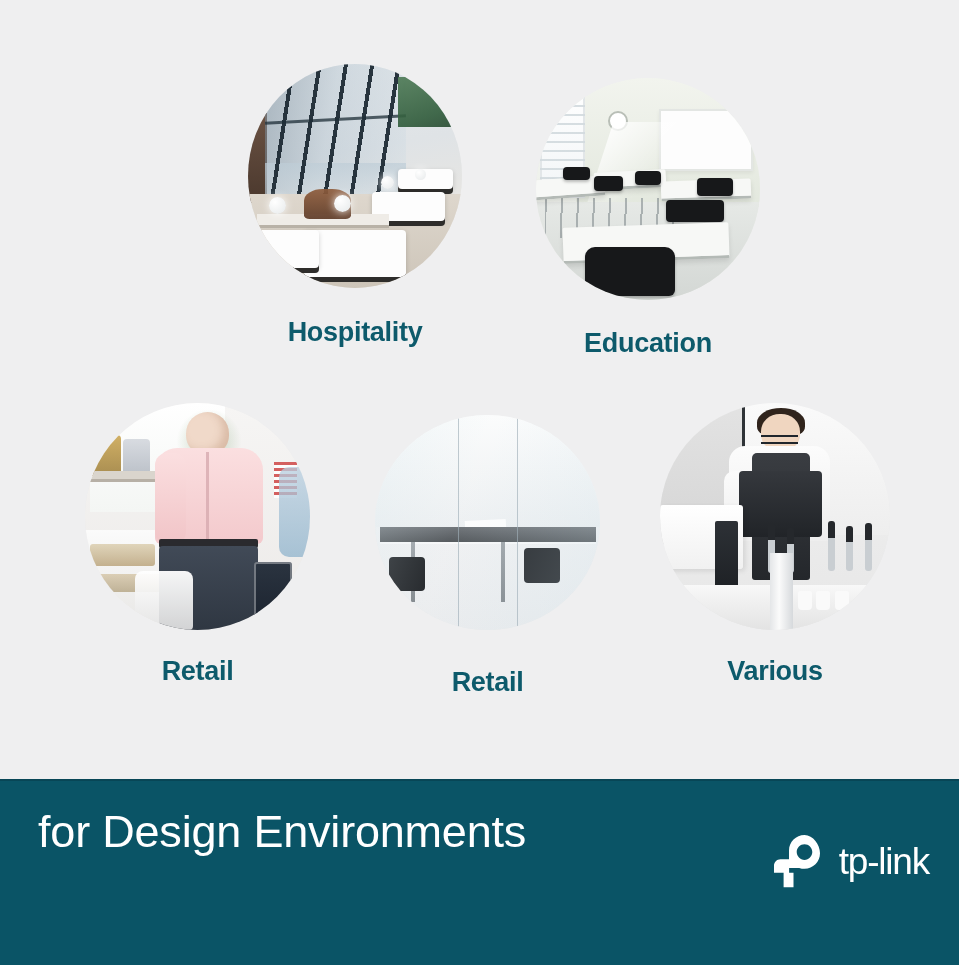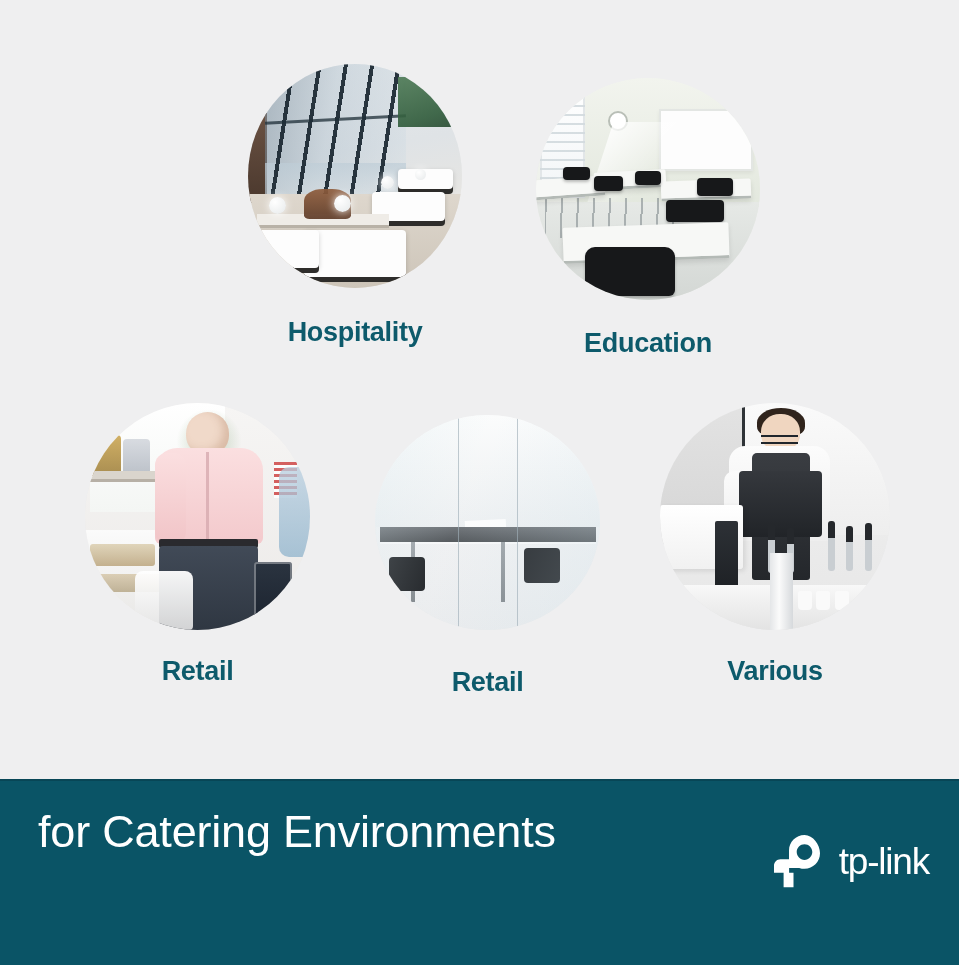--- a/index.html
+++ b/index.html
@@ -554,21 +554,21 @@
         </div>
       </div>
       <div class="scenario-label">Various</div>
     </div>
 
   </div>
 
   <div class="banner">
     <div class="banner-inner">
       <div class="headline">
-        <span class="hl2">for Catering Environments</span>
+        <span class="hl2">for Design Environments</span>
       </div>
 
       <div class="brand">
         <svg width="62" height="58" viewBox="0 0 62 58">
           <path fill="#ffffff" d="M36.5 2C27.9 2 21 8.9 21 17.5v8.8h-8.6C8.9 26.3 6 29.2 6 32.7v7.1h9.6v14.4h9.9V39.8h-4.4v-4.9h10.1
                                    c1.7 0.6 3.5 0.9 5.3 0.9C45.1 35.8 52 28.9 52 20.3S45.1 2 36.5 2z
                                    M36.5 26.9c-4.3 0-7.8-3.5-7.8-7.8s3.5-7.8 7.8-7.8 7.8 3.5 7.8 7.8-3.5 7.8-7.8 7.8z"></path>
         </svg>
         <span class="brand-word">tp-link</span>
       </div>

